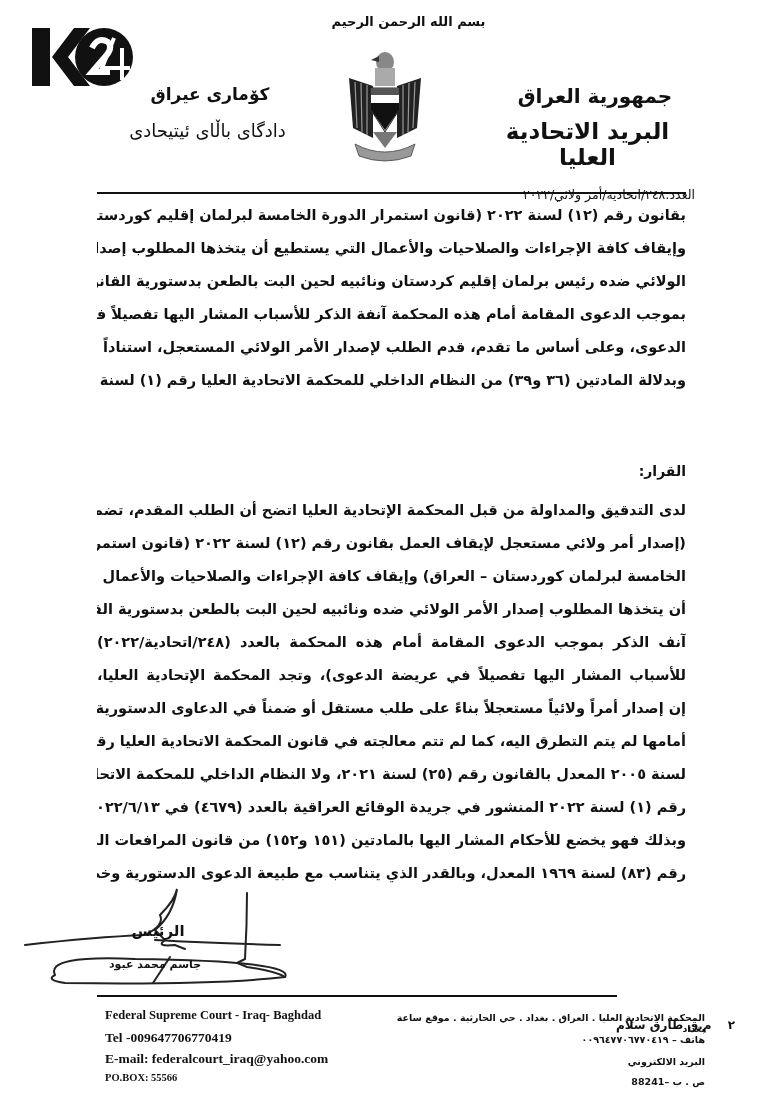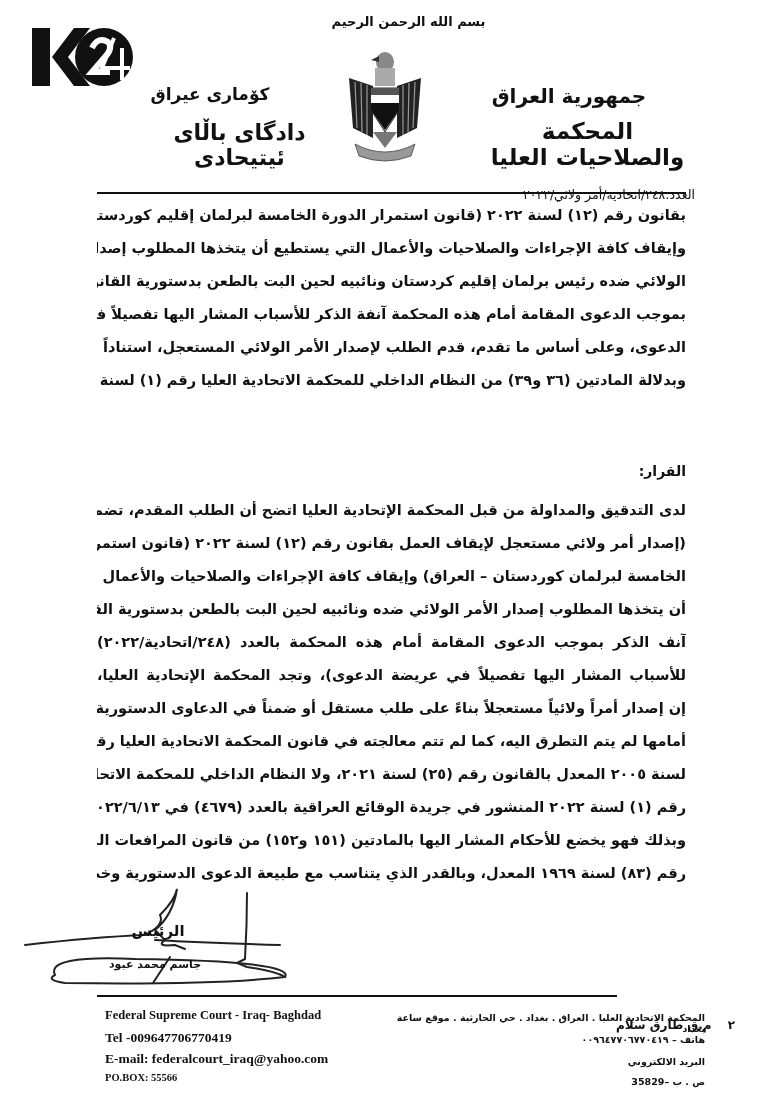--- a/index.html
+++ b/index.html
@@ -2,24 +2,24 @@
 <html><head>
 <meta charset="utf-8">
 <style>
   html, body { margin: 0; padding: 0; background: #ffffff; }
   body { width: 769px; height: 1106px; position: relative; overflow: hidden; color: #111; font-family: "DejaVu Sans", sans-serif; }
   .abs { position: absolute; }
   .basmala { top: 14px; left: 0; width: 769px; text-align: center; font-size: 13px; font-weight: bold; direction: rtl; margin-left: 24px; }
   .logo { top: 24px; left: 30px; width: 104px; height: 66px; }
   .emblem { top: 48px; left: 345px; width: 80px; height: 118px; }
   .hdr-right { direction: rtl; text-align: center; font-weight: bold; }
-  .rep-ar { top: 84px; left: 469px; width: 200px; font-size: 20px; }
+  .rep-ar { top: 84px; left: 495px; width: 200px; font-size: 20px; }
   .court-ar { top: 118px; left: 480px; width: 215px; font-size: 23px; }
   .kur1 { top: 84px; left: 140px; width: 140px; font-size: 17px; direction: rtl; text-align: center; font-weight: bold; }
-  .kur2 { top: 120px; left: 115px; width: 185px; font-size: 22px; direction: rtl; text-align: center; font-weight: bold; margin-left: 32px; }
+  .kur2 { top: 120px; left: 115px; width: 185px; font-size: 18px; direction: rtl; text-align: center; font-weight: normal; }
   .ref { top: 157px; left: 455px; width: 240px; font-size: 12.5px; direction: rtl; text-align: right; margin-top: 30px; }
   .rule { height: 2px; background: #111; }
   .rule-top { top: 192px; left: 97px; width: 589px; }
   .body-text { left: 97px; width: 589px; direction: rtl; text-align: justify; text-align-last: justify; font-size: 14.5px; font-weight: bold; line-height: 33px; }
   .body-text .line { display: block; white-space: nowrap; overflow: hidden; }
   .body-text .line.last { text-align-last: right; }
   .p1 { top: 199px; }
   .verdict-head { top: 463px; left: 97px; width: 589px; direction: rtl; text-align: right; font-size: 14px; font-weight: bold; }
   .p2 { top: 494px; }
   .sig { top: 885px; left: 15px; width: 290px; height: 100px; }
@@ -72,21 +72,21 @@
     <path d="M26,40 H54 V62 L40,84 L26,62 Z" fill="#bbb" stroke="#333" stroke-width="1"></path>
     <rect x="26" y="40" width="28" height="7" fill="#555"></rect>
     <rect x="26" y="47" width="28" height="8" fill="#fff"></rect>
     <path d="M26,55 H54 V62 L40,82 L26,62 Z" fill="#111"></path>
     <path d="M28,84 L40,100 L52,84" fill="#777"></path>
     <path d="M10,96 Q40,112 70,96 L66,108 Q40,118 14,108 Z" fill="#999" stroke="#444" stroke-width="0.8"></path>
   </svg>
 </div>
 
 <div class="abs hdr-right rep-ar">جمهورية العراق</div>
-<div class="abs hdr-right court-ar">المحكمة والصلاحيات العليا</div>
+<div class="abs hdr-right court-ar">البريد الاتحادية العليا</div>
 <div class="abs kur1">كۆمارى عيراق</div>
 <div class="abs kur2">دادگاى باڵاى ئيتيحادى</div>
 <div class="abs ref">العدد:٢٤٨/اتحادية/أمر ولائي/٢٠٢٢</div>
 
 <div class="abs rule rule-top"></div>
 
 <div class="abs body-text p1">
   <span class="line">بقانون رقم (١٢) لسنة ٢٠٢٢ (قانون استمرار الدورة الخامسة لبرلمان إقليم كوردستان – العراق)</span>
   <span class="line">وإيقاف كافة الإجراءات والصلاحيات والأعمال التي يستطيع أن يتخذها المطلوب إصدار الأمر</span>
   <span class="line">الولائي ضده رئيس برلمان إقليم كردستان ونائبيه لحين البت بالطعن بدستورية القانون آنف الذكر</span>
@@ -133,13 +133,13 @@
 </div>
 
 <div class="abs foot-en fe1">Federal Supreme Court - Iraq- Baghdad</div>
 <div class="abs foot-en fe2">Tel  -009647706770419</div>
 <div class="abs foot-en fe3">E-mail: federalcourt_iraq@yahoo.com</div>
 <div class="abs foot-en fe4">PO.BOX: 55566</div>
 
 <div class="abs foot-ar fa1">المحكمة الاتحادية العليا . العراق . بغداد . حي الحارثية . موقع ساعة بغداد</div>
 <div class="abs foot-ar fa2">هاتف – ٠٠٩٦٤٧٧٠٦٧٧٠٤١٩</div>
 <div class="abs foot-ar fa3">البريد الالكتروني</div>
-<div class="abs foot-ar fa4">ص . ب –35829</div>
+<div class="abs foot-ar fa4">ص . ب –88241</div>
 
 </body></html>

